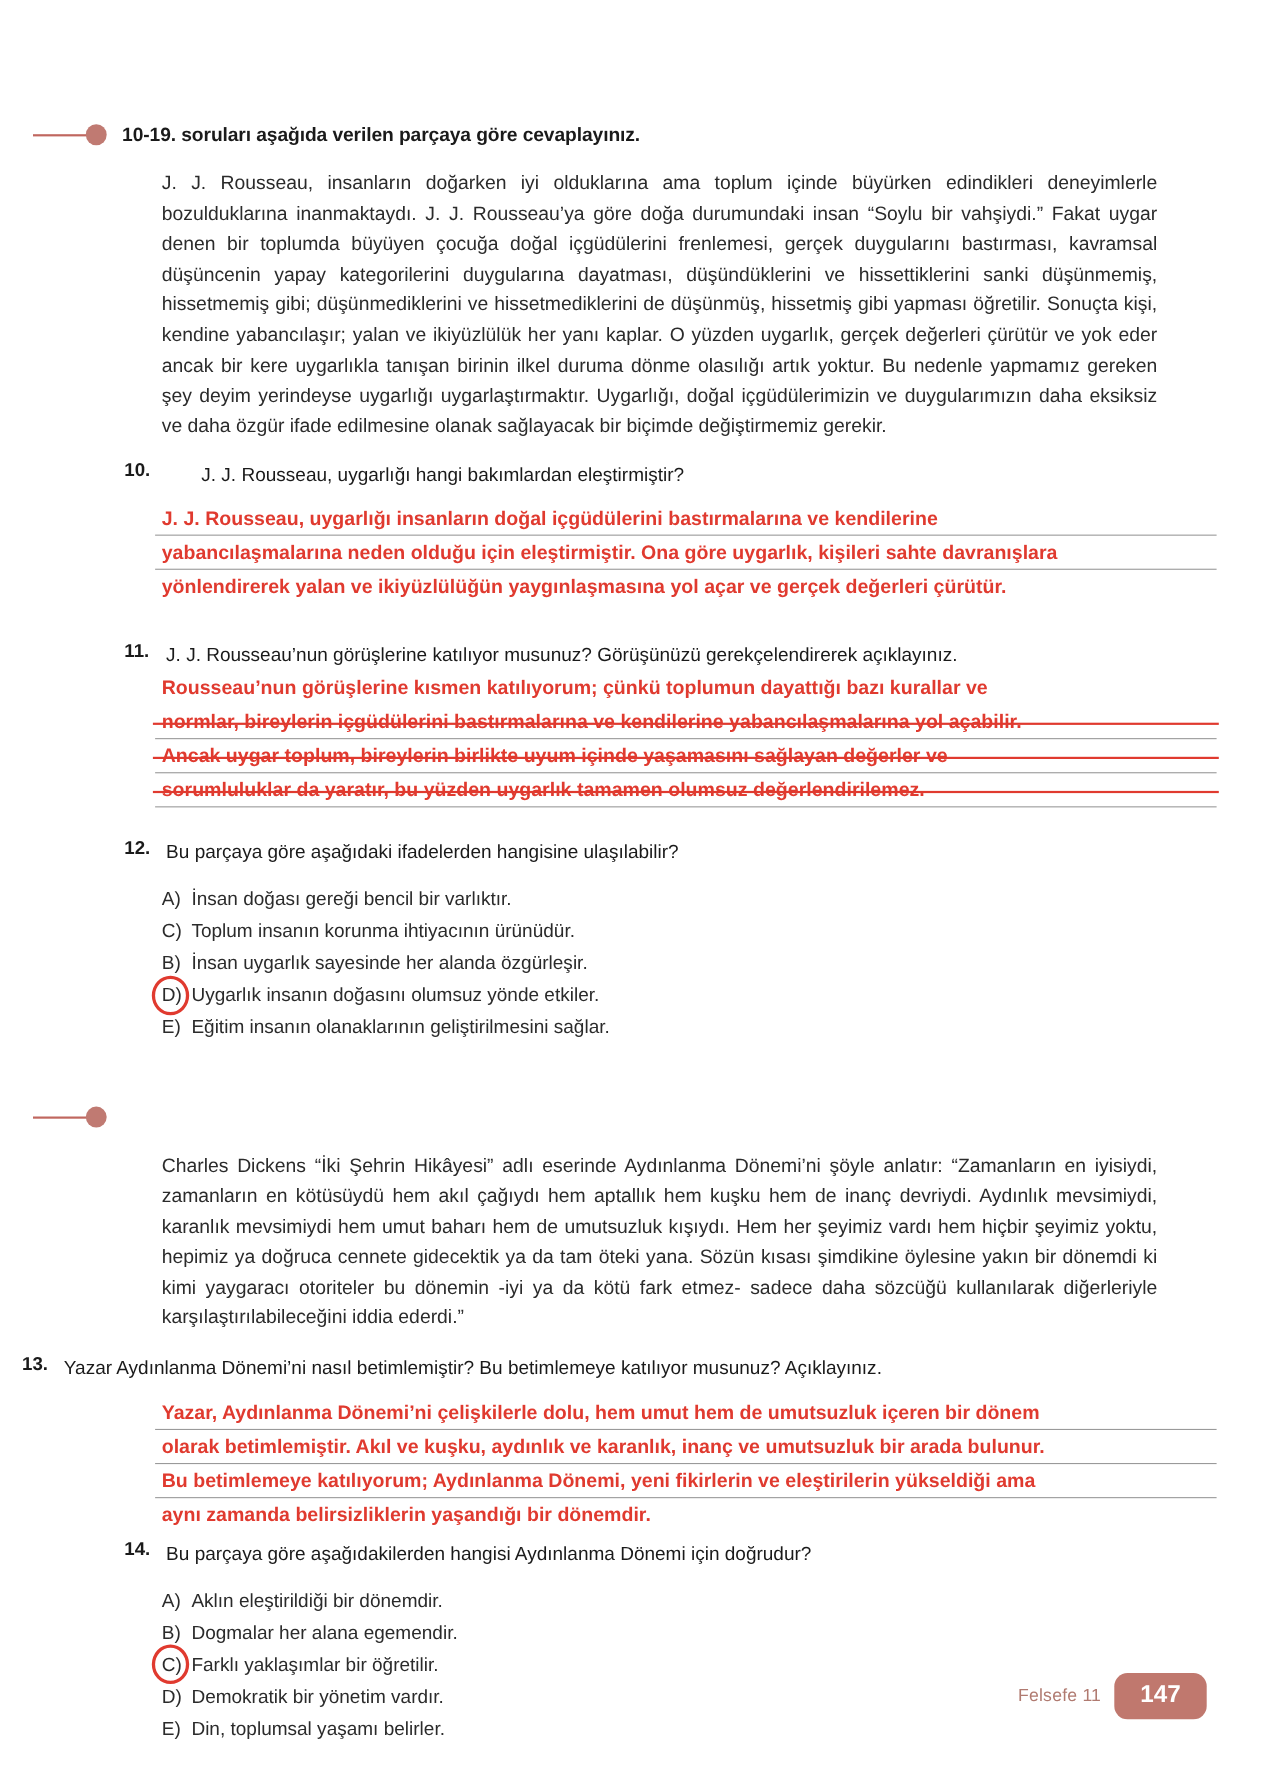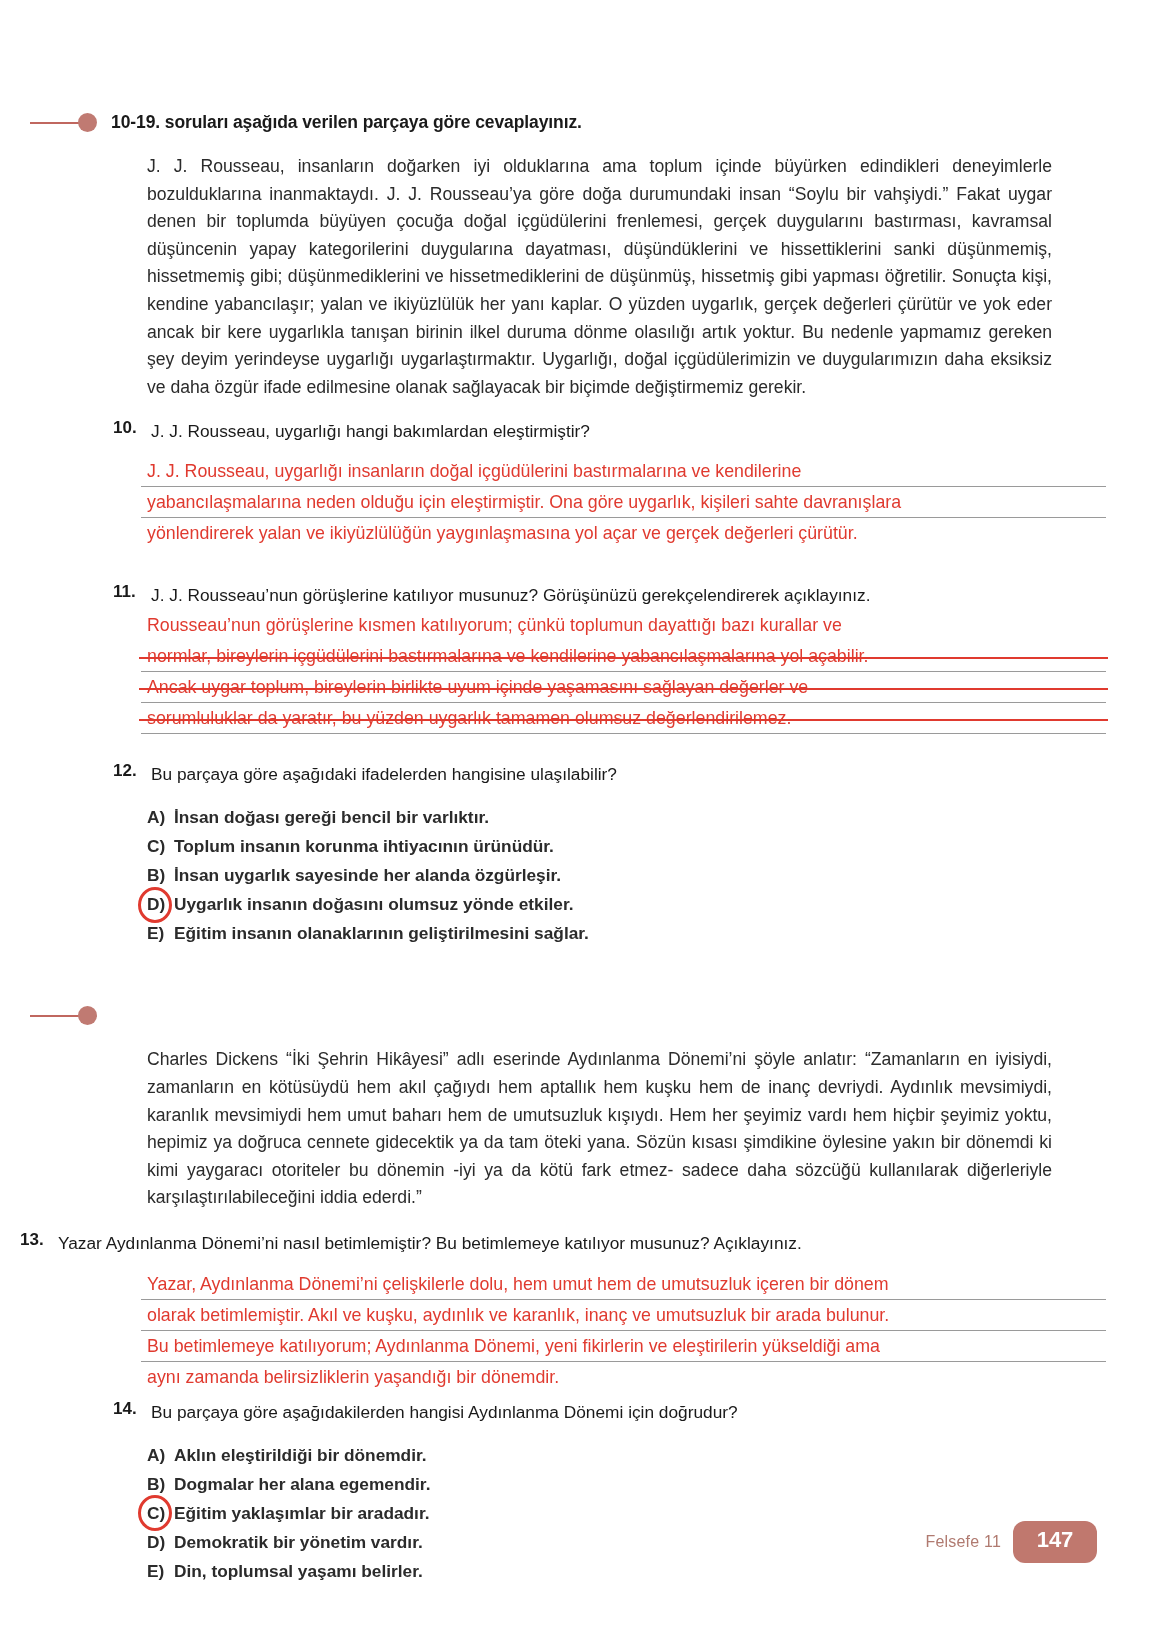--- a/index.html
+++ b/index.html
@@ -80,21 +80,21 @@
     font-size: 17.3px;
     line-height: 26px;
     color: #1a1a1a;
   }
 
   
   .answer {
     margin-left: 147px;
     margin-right: 60px;
     color: #e03a2f;
-    font-weight: normal;
+    font-weight: bold;
     font-size: 17.8px;
     line-height: 30px;
   }
   .answer .ln {
     display: block;
     position: relative;
     white-space: nowrap;
     padding-bottom: 1px;
   }
   .answer .ln.ul::after {
@@ -120,21 +120,20 @@
     background: #e03a2f;
     z-index: 2;
   }
 
   
   .options {
     margin-left: 147px;
     font-size: 17.3px;
     line-height: 29px;
     color: #2b2b2b;
-    font-weight: bold;
   }
   .option {
     position: relative;
     white-space: nowrap;
   }
   .option .marker {
     display: inline-block;
     width: 27px;
   }
   .option.circled .circle {
@@ -183,21 +182,21 @@
 <div class="page">
 
   <div class="section-header" style="margin-top:112px;">
     <div class="section-rule"></div>
     <div class="section-dot"></div>
     <div class="section-title">10-19. soruları aşağıda verilen parçaya göre cevaplayınız.</div>
   </div>
 
   <div class="passage" style="margin-top:20px;">J. J. Rousseau, insanların doğarken iyi olduklarına ama toplum içinde büyürken edindikleri deneyimlerle bozulduklarına inanmaktaydı. J. J. Rousseau’ya göre doğa durumundaki insan “Soylu bir vahşiydi.” Fakat uygar denen bir toplumda büyüyen çocuğa doğal içgüdülerini frenlemesi, gerçek duygularını bastırması, kavramsal düşüncenin yapay kategorilerini duygularına dayatması, düşündüklerini ve hissettiklerini sanki düşünmemiş, hissetmemiş gibi; düşünmediklerini ve hissetmediklerini de düşünmüş, hissetmiş gibi yapması öğretilir. Sonuçta kişi, kendine yabancılaşır; yalan ve ikiyüzlülük her yanı kaplar. O yüzden uygarlık, gerçek değerleri çürütür ve yok eder ancak bir kere uygarlıkla tanışan birinin ilkel duruma dönme olasılığı artık yoktur. Bu nedenle yapmamız gereken şey deyim yerindeyse uygarlığı uygarlaştırmaktır. Uygarlığı, doğal içgüdülerimizin ve duygularımızın daha eksiksiz ve daha özgür ifade edilmesine olanak sağlayacak bir biçimde değiştirmemiz gerekir.</div>
 
-  <div class="question" style="margin-top:17px;">
+  <div class="question" style="margin-top:17px;gap:32px;">
     <div class="q-num">10.</div>
     <div class="q-text">J. J. Rousseau, uygarlığı hangi bakımlardan eleştirmiştir?</div>
   </div>
 
   <div class="answer" style="margin-top:12px;">
     <span class="ln ul">J. J. Rousseau, uygarlığı insanların doğal içgüdülerini bastırmalarına ve kendilerine</span>
     <span class="ln ul">yabancılaşmalarına neden olduğu için eleştirmiştir. Ona göre uygarlık, kişileri sahte davranışlara</span>
     <span class="ln">yönlendirerek yalan ve ikiyüzlülüğün yaygınlaşmasına yol açar ve gerçek değerleri çürütür.</span>
   </div>
 
@@ -261,21 +260,21 @@
   </div>
 
   <div class="options" style="margin-top:16px;">
     <div class="option">
       <span class="marker">A)</span><span>Aklın eleştirildiği bir dönemdir.</span>
     </div>
     <div class="option">
       <span class="marker">B)</span><span>Dogmalar her alana egemendir.</span>
     </div>
     <div class="option circled">
-      <span class="circle"></span><span class="marker">C)</span><span>Eğitim yaklaşımlar bir aradadır.</span>
+      <span class="circle"></span><span class="marker">C)</span><span>Farklı yaklaşımlar bir öğretilir.</span>
     </div>
     <div class="option">
       <span class="marker">D)</span><span>Demokratik bir yönetim vardır.</span>
     </div>
     <div class="option">
       <span class="marker">E)</span><span>Din, toplumsal yaşamı belirler.</span>
     </div>
   </div>
 
   <div class="footer">

